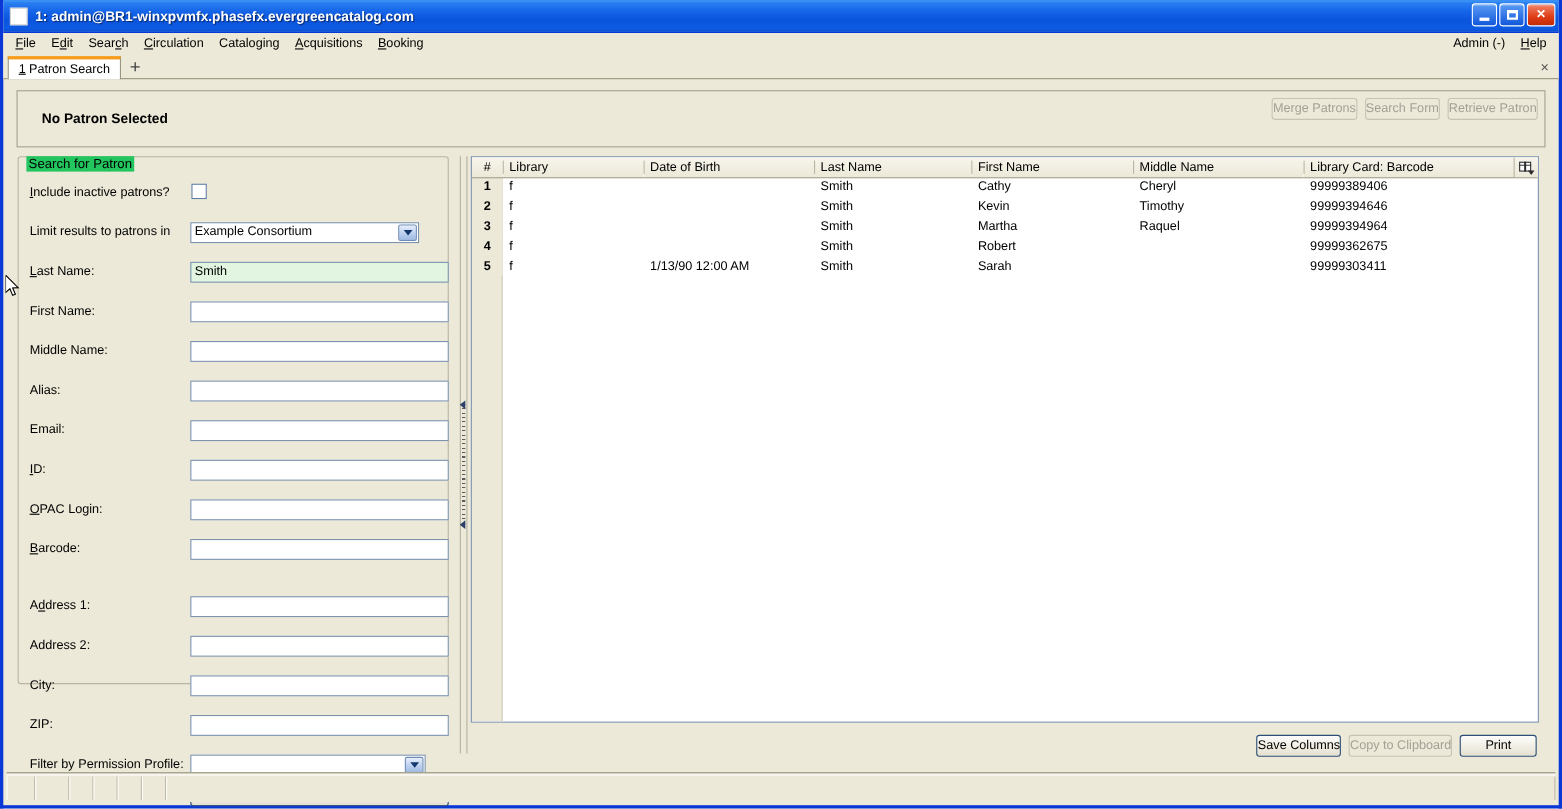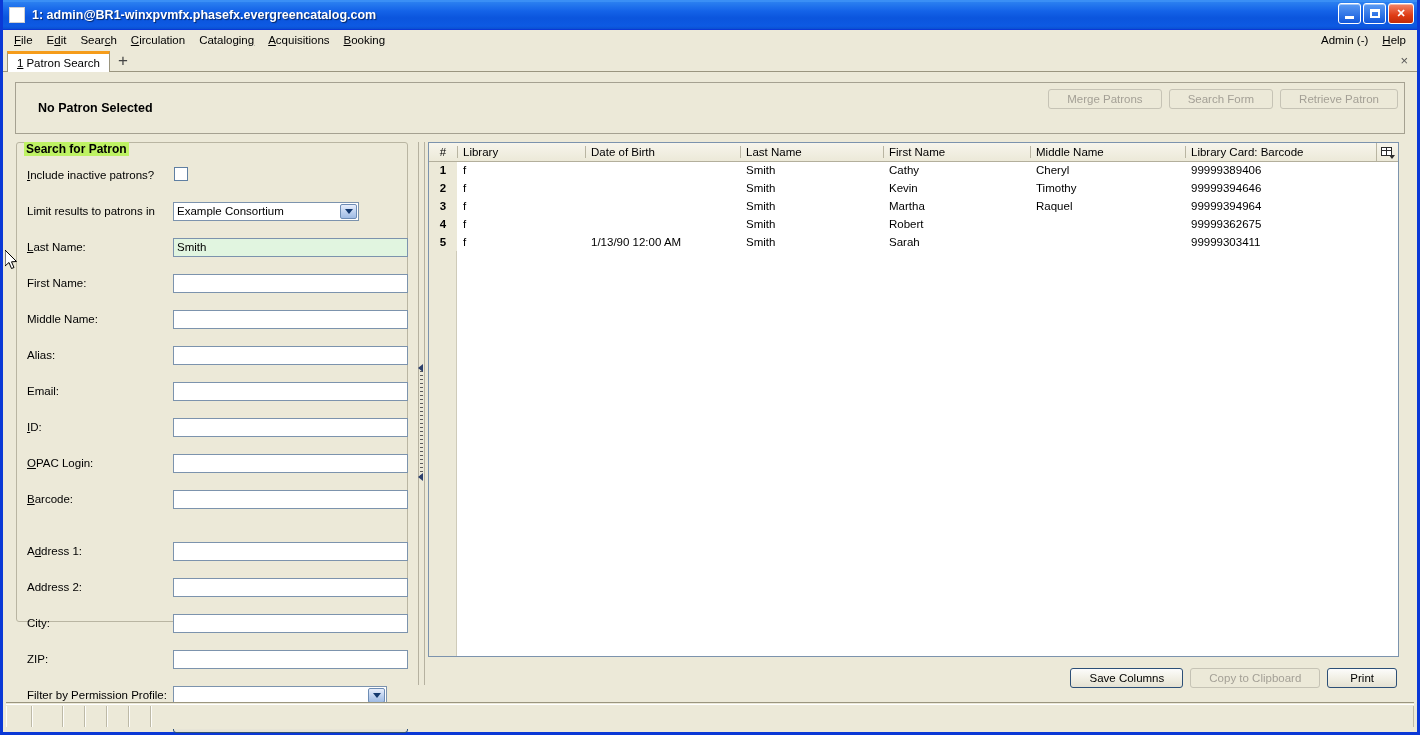--- a/index.html
+++ b/index.html
@@ -150,21 +150,21 @@
   .patron-actions {
     position: absolute; right: 6px; top: 6px;
     display: flex; gap: 7px;
   }
 
   
   .btn {
     border: 1px solid #8e8b7c;
     border-radius: 3px;
     background: linear-gradient(to bottom,#fdfdfc,#eeece0 55%,#e3e0d0);
-    padding: 3px 18px;
+    padding: 3px 0;
     font-size: 11.5px;
     color: #000;
     cursor: default;
     white-space: nowrap;
   }
   .btn.primary {
     border: 1px solid #2c4f77;
     border-radius: 3px;
     background: linear-gradient(to bottom,#fcfcfb,#f0eee3 55%,#e4e1d2);
   }
@@ -225,23 +225,23 @@
     left: 1px; top: 0; right: 6px;
     height: 480px;
     border: 1px solid #b9b5a2;
     border-radius: 3px;
     background: #ece9d8;
     padding: 6px 8px 8px 8px;
   }
   #search-group-title {
     position: absolute;
     top: -1px; left: 7px;
-    background: #bef264;
+    background: #22c55e;
     padding: 0 2px;
-    font-weight: bold;
+    font-weight: normal;
     font-size: 12px;
   }
   .form-rows { margin-top: 14px; }
   .frow {
     display: flex; align-items: center;
     height: 24px;
     margin-top: 12px;
   }
   .frow .lbl {
     width: 148px; flex: none;
@@ -263,21 +263,21 @@
     background: #e1f5e0;
   }
   .cbx {
     width: 14px; height: 14px;
     border: 1px solid #5f7fa2;
     background: #fff;
     display: inline-block;
     margin-left: 1px;
   }
   .sel {
-    width: 186px; height: 19px;
+    width: 208px; height: 19px;
     border: 1px solid #7c93ad;
     background: #fff;
     display: flex; align-items: center;
     font-size: 11.5px;
     padding-left: 3px;
     position: relative;
   }
   .sel.wide { width: 214px; }
   .sel .arrowbox {
     position: absolute; right: 1px; top: 1px;

